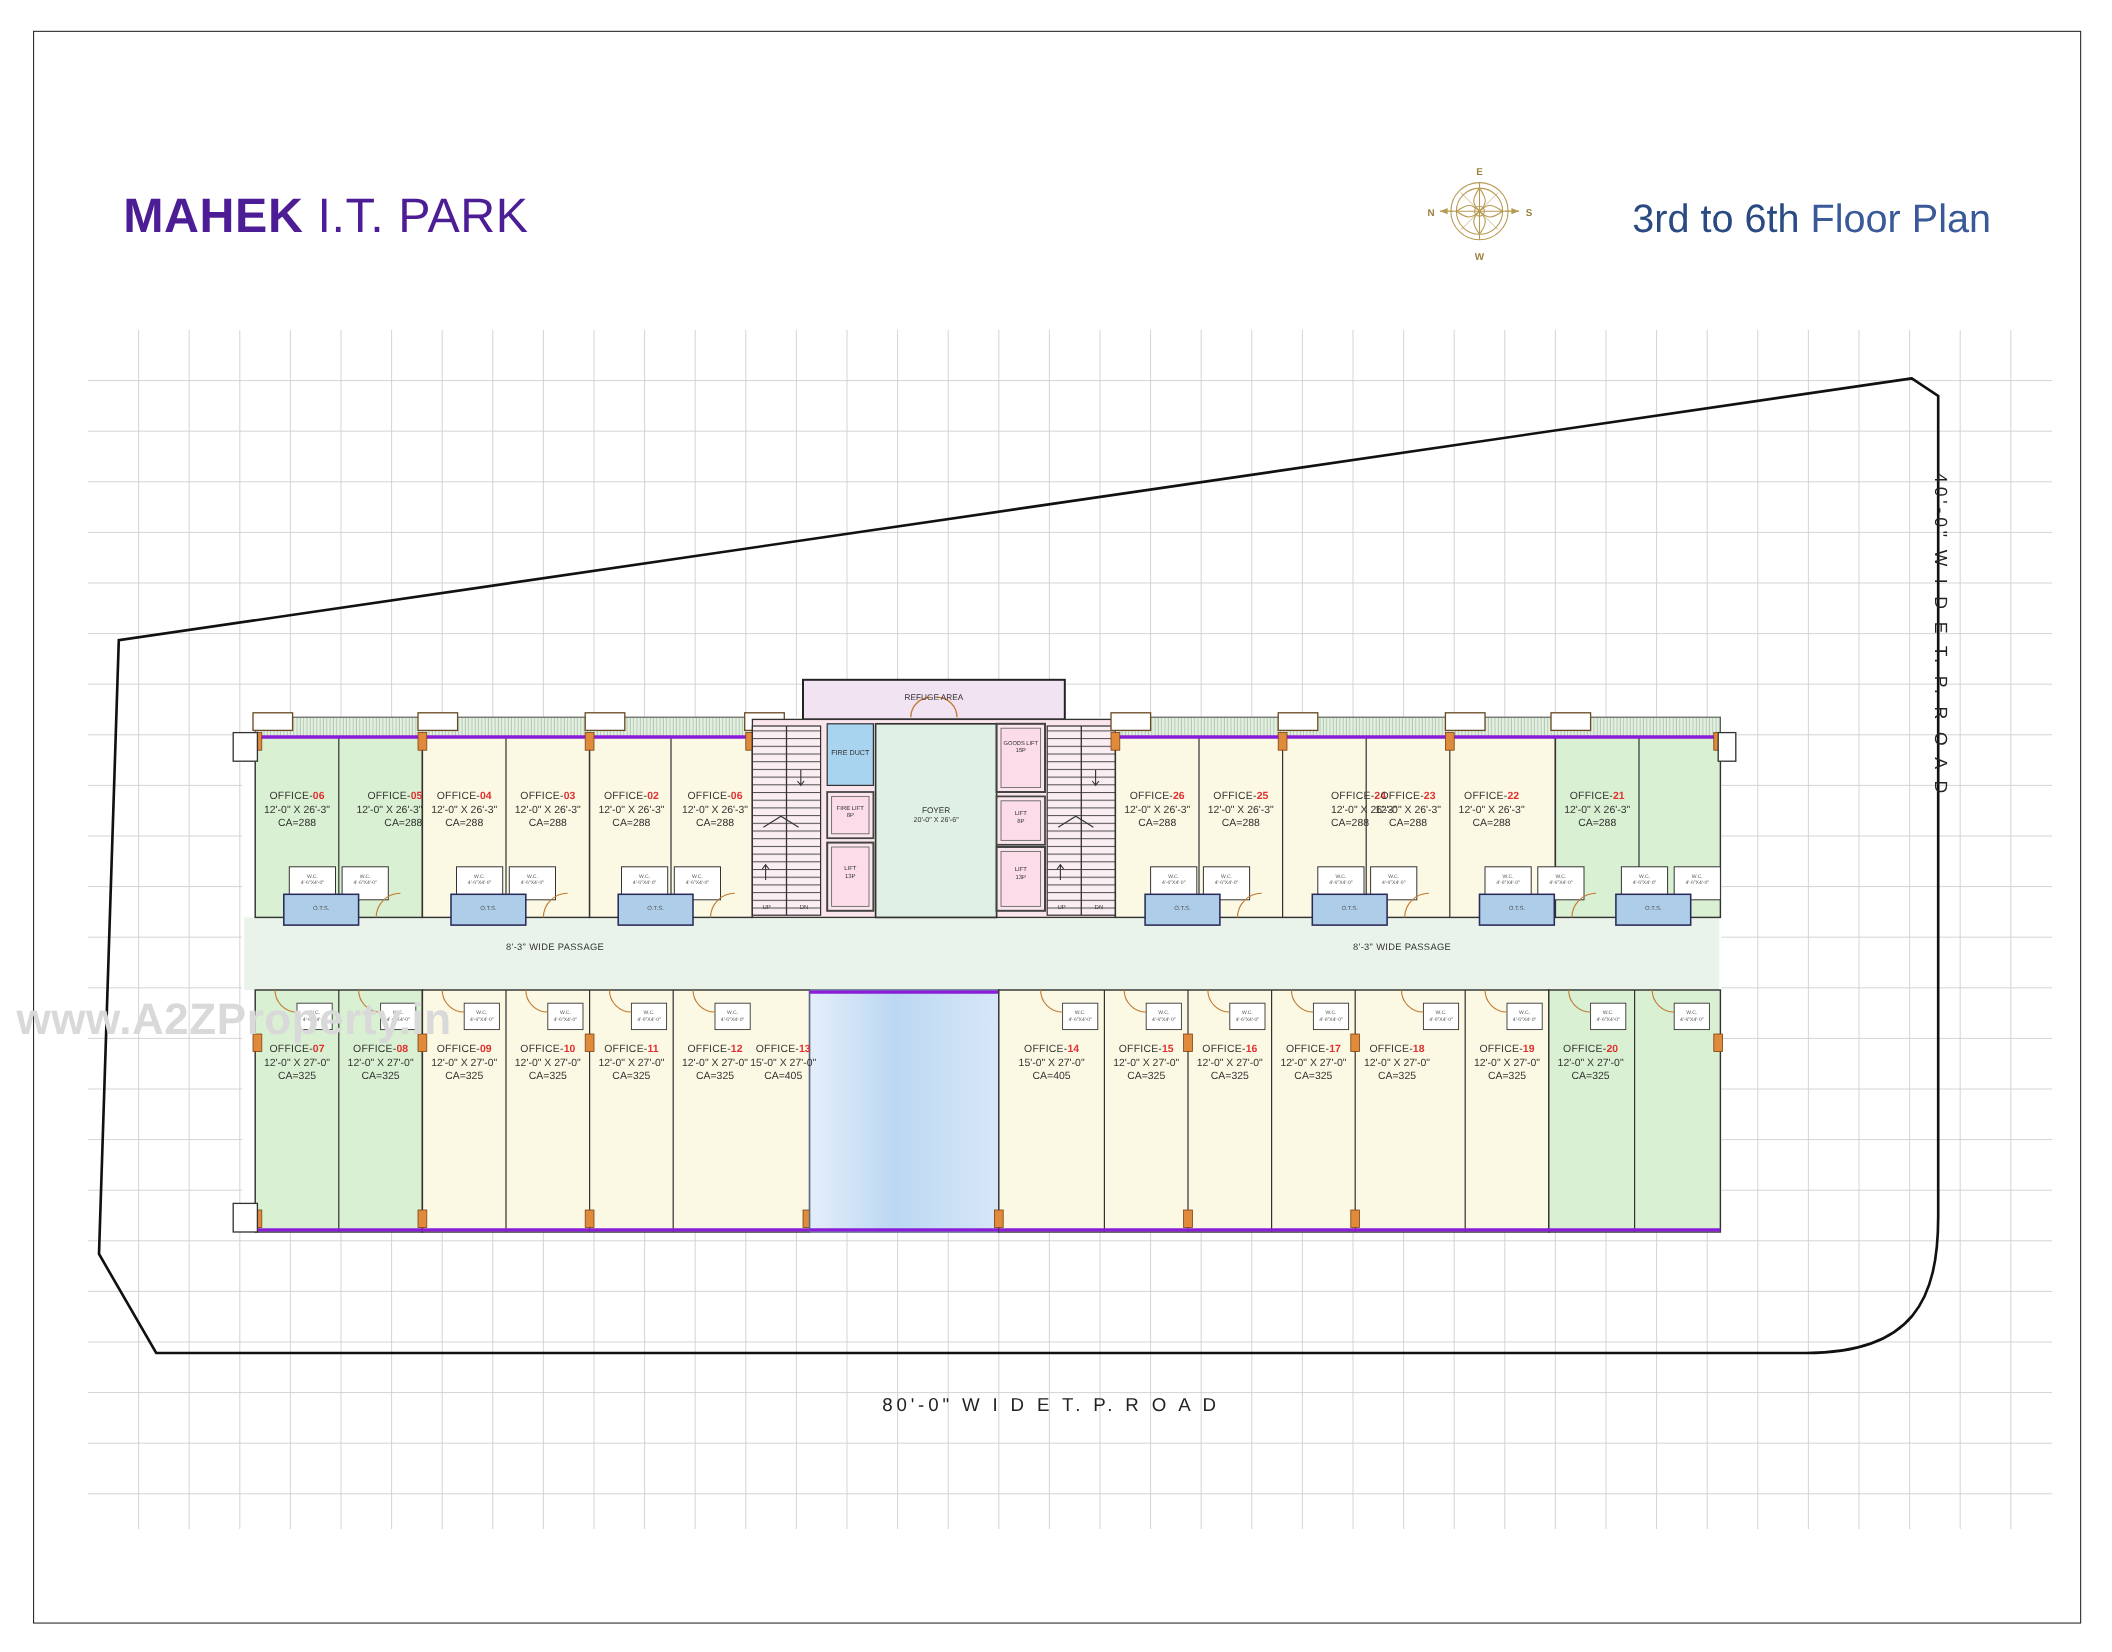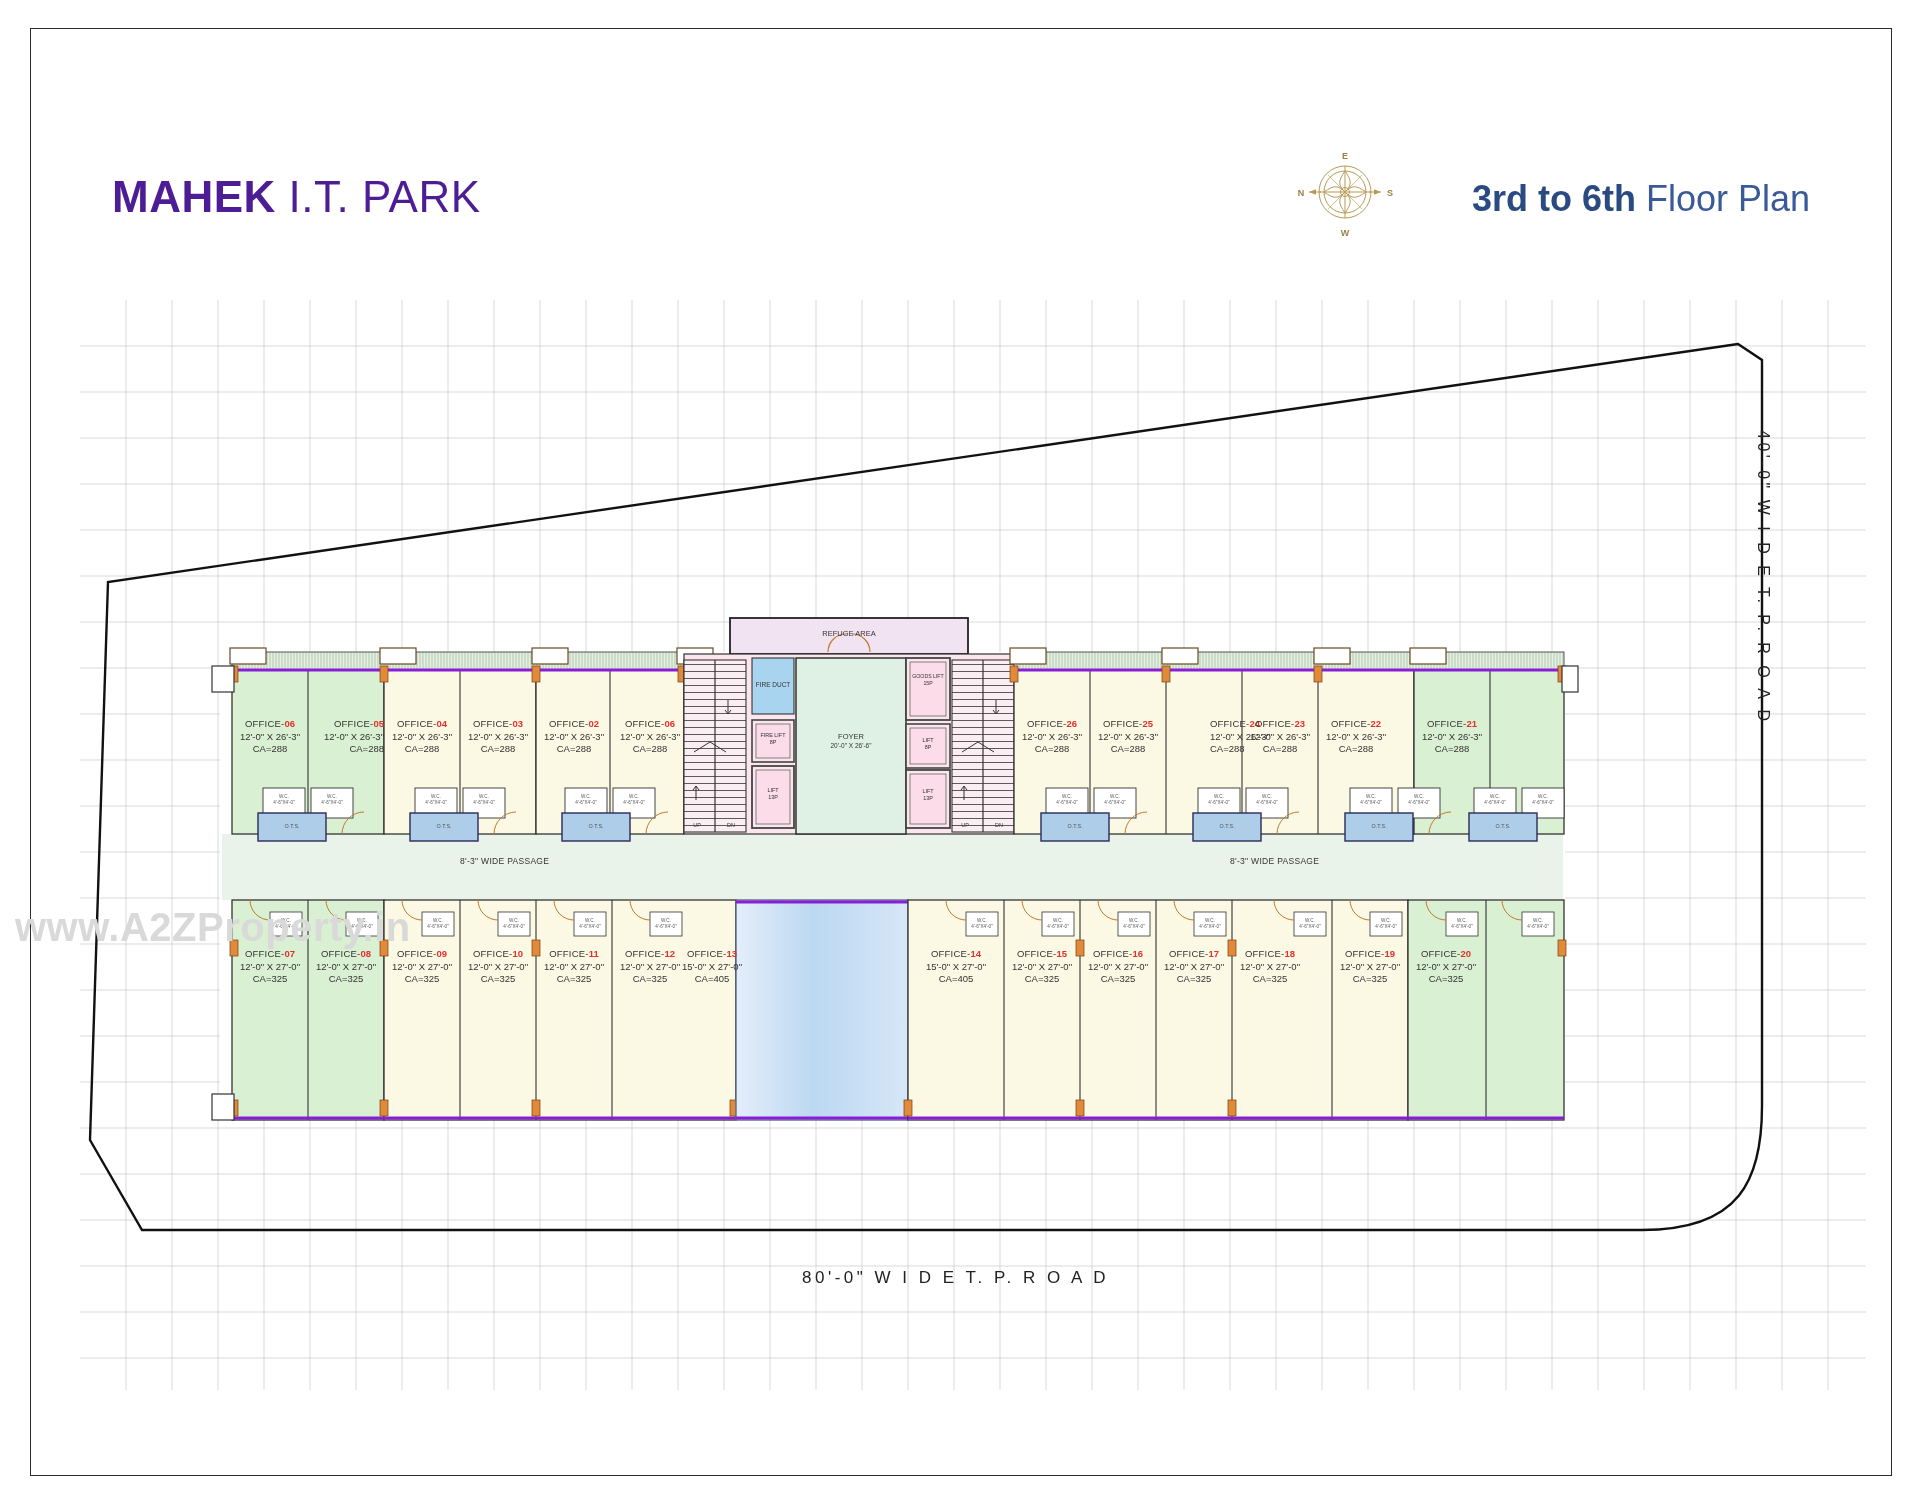--- a/index.html
+++ b/index.html
@@ -25,21 +25,21 @@
     position:absolute; left:112px; top:172px;
     font-size:44px; letter-spacing:.5px; color:#4c1d95;
     white-space:nowrap;
   }
   .title-left .b { font-weight:bold; }
   .title-left .l { font-weight:normal; }
   .title-right {
     position:absolute; right:110px; top:178px;
     font-size:36px; color:#2a4a82; white-space:nowrap; text-align:right;
   }
-  .title-right .b { font-weight:bold; }
+  .title-right .b { font-weight:normal; }
   .title-right .l { font-weight:normal; color:#3a5998; }
   .compass {
     position:absolute; left:1290px; top:140px; width:110px; height:100px;
   }
   
   .plot {
     position:absolute; left:80px; top:300px; width:1786px; height:1090px;
     overflow:hidden;
   }
   .grid-svg { position:absolute; left:0; top:0; }

